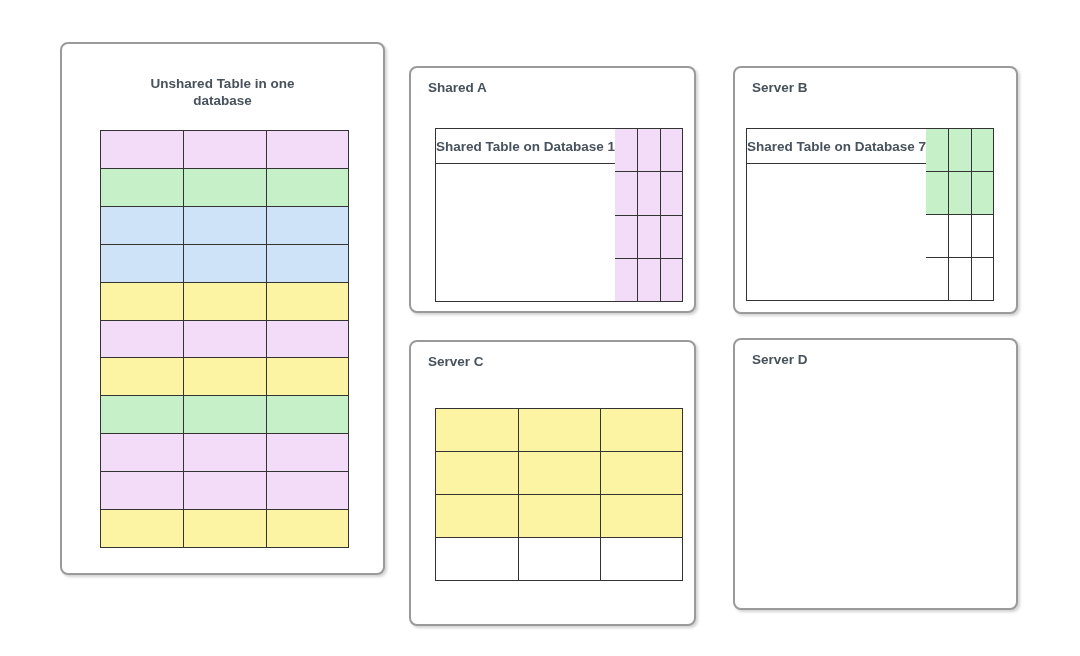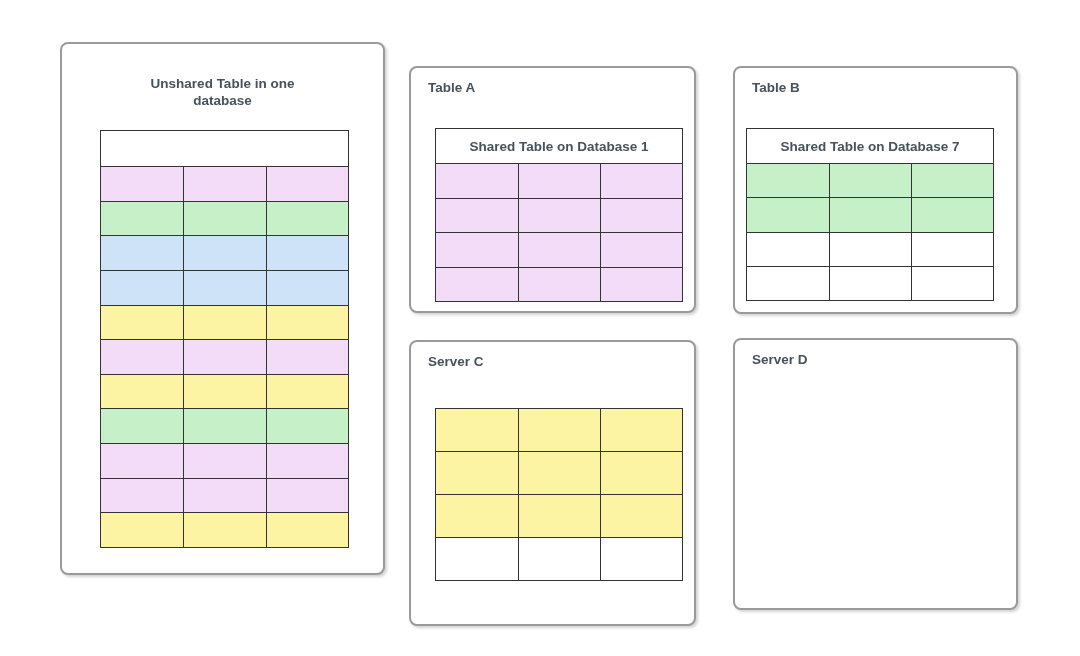--- a/index.html
+++ b/index.html
@@ -36,21 +36,21 @@
     position: absolute;
     left: 17px;
     top: 12px;
     font-size: 13.5px;
     font-weight: bold;
     color: #47525c;
   }
   .dtable {
     position: absolute;
     display: flex;
-    flex-direction: column;
+    flex-direction: row;
     background: #ffffff;
     border: 1px solid #333333;
     box-sizing: border-box;
   }
   .thead {
     flex: 0 0 auto;
     display: flex;
     align-items: center;
     justify-content: center;
     border-bottom: 1px solid #333333;
@@ -143,21 +143,21 @@
           <div class="trow">
             <div class="tcell" style="background: rgb(252, 244, 163);"></div>
             <div class="tcell" style="background: rgb(252, 244, 163);"></div>
             <div class="tcell" style="background: rgb(252, 244, 163);"></div>
           </div>
         </div>
     </div>
   </div>
 
   <div class="panel" style="left:409px; top:66px; width:287px; height:247px;">
-    <div class="server-title">Table A</div>
+    <div class="server-title">Shared A</div>
     <div class="dtable" style="left:24px; top:60px; width:248px; height:174px;">
       <div class="thead" style="height:34px;">Shared Table on Database 1</div>
       <div class="tbody">
           <div class="trow">
             <div class="tcell" style="background: rgb(242, 220, 247);"></div>
             <div class="tcell" style="background: rgb(242, 220, 247);"></div>
             <div class="tcell" style="background: rgb(242, 220, 247);"></div>
           </div>
           <div class="trow">
             <div class="tcell" style="background: rgb(242, 220, 247);"></div>
@@ -172,21 +172,21 @@
           <div class="trow">
             <div class="tcell" style="background: rgb(242, 220, 247);"></div>
             <div class="tcell" style="background: rgb(242, 220, 247);"></div>
             <div class="tcell" style="background: rgb(242, 220, 247);"></div>
           </div>
         </div>
     </div>
   </div>
 
   <div class="panel" style="left:733px; top:66px; width:285px; height:248px;">
-    <div class="server-title">Table B</div>
+    <div class="server-title">Server B</div>
     <div class="dtable" style="left:11px; top:60px; width:248px; height:173px;">
       <div class="thead" style="height:34px;">Shared Table on Database 7</div>
       <div class="tbody">
           <div class="trow">
             <div class="tcell" style="background: rgb(198, 240, 200);"></div>
             <div class="tcell" style="background: rgb(198, 240, 200);"></div>
             <div class="tcell" style="background: rgb(198, 240, 200);"></div>
           </div>
           <div class="trow">
             <div class="tcell" style="background: rgb(198, 240, 200);"></div>

